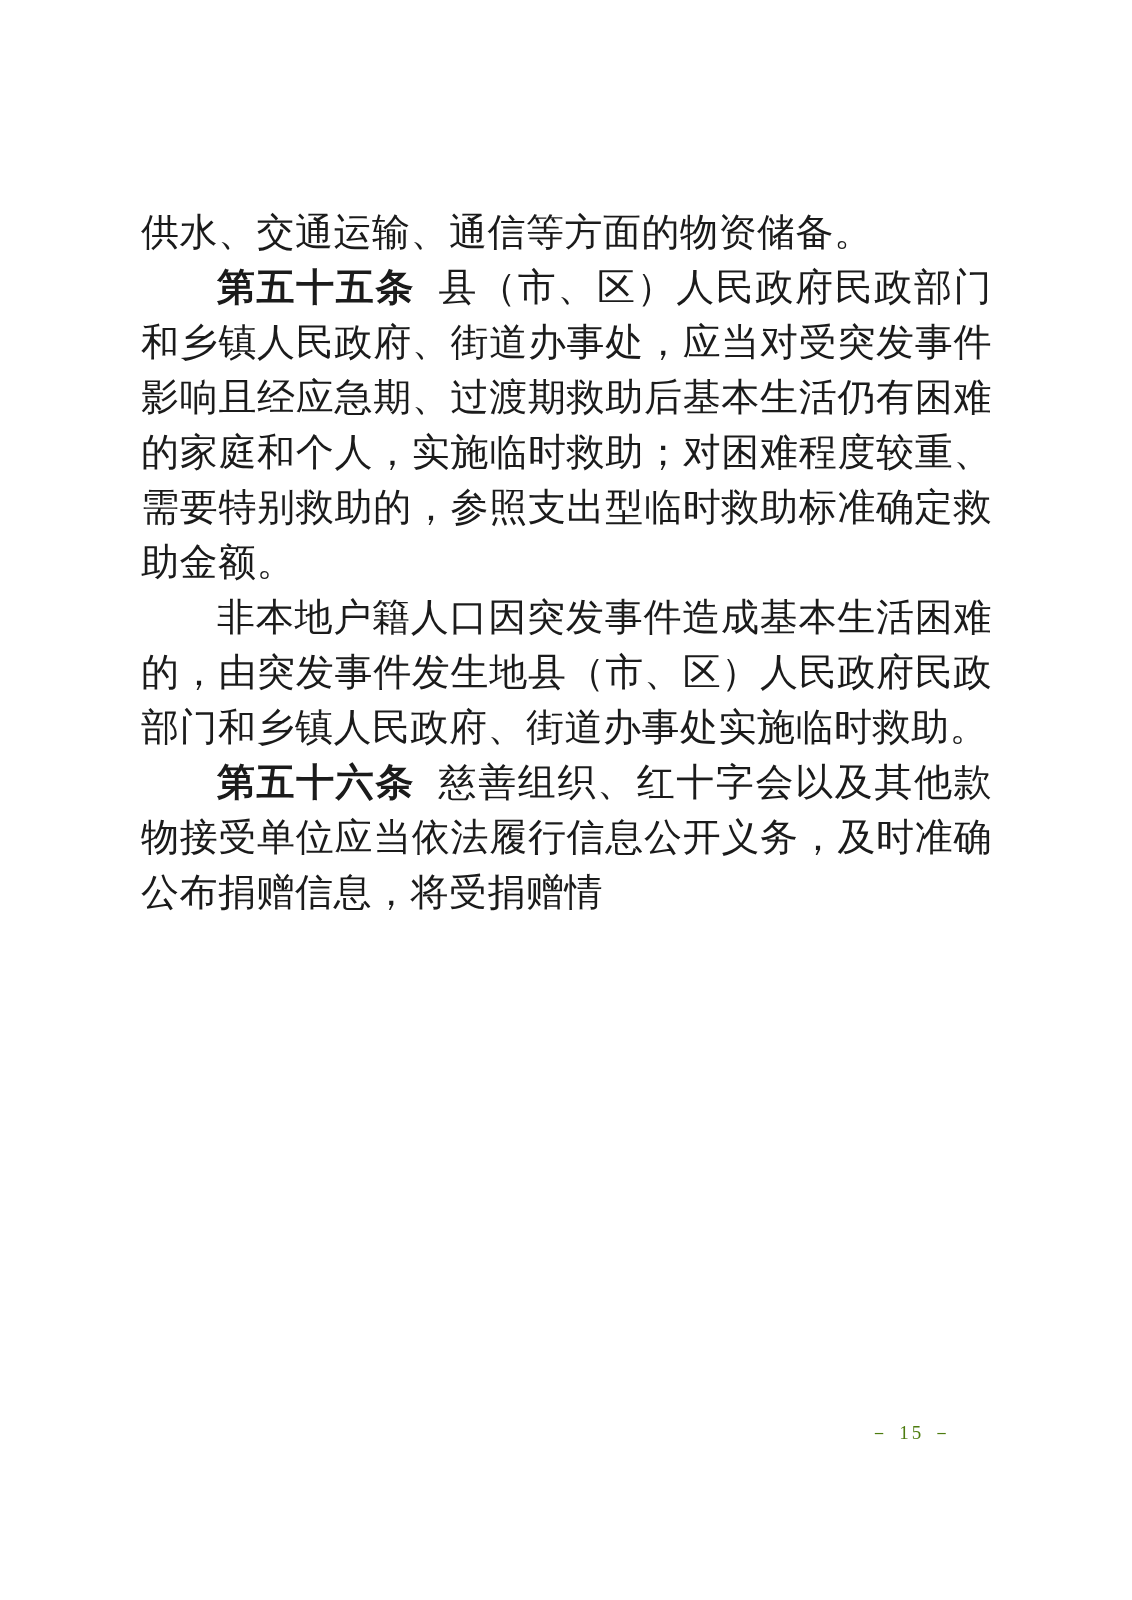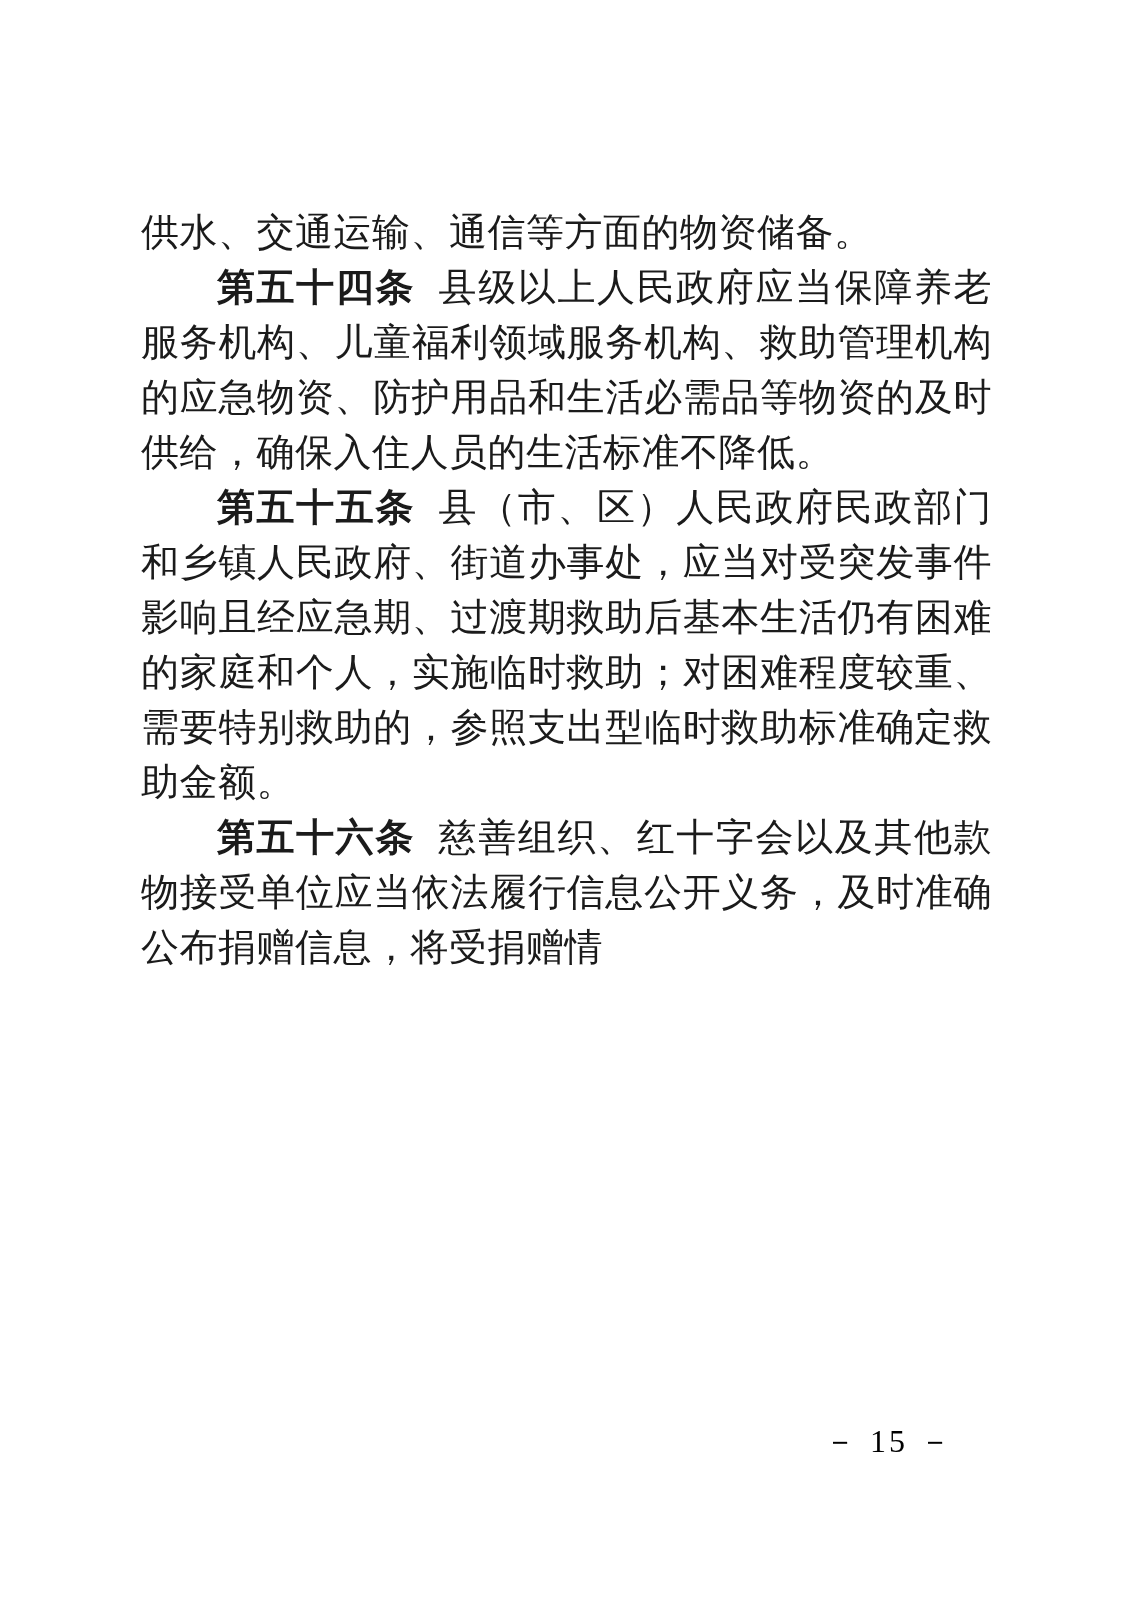--- a/index.html
+++ b/index.html
@@ -41,42 +41,42 @@
   }
   .article-number {
     font-weight: bold;
     font-family: "Liberation Sans", "DejaVu Sans", sans-serif;
     margin-right: 0.62em;
   }
   .page-footer {
     position: absolute;
     top: 1408px;
     right: 178px;
-    font-size: 32px;
+    font-size: 19px;
     letter-spacing: 3px;
-    color: #000000;
+    color: #4d7c0f;
     font-family: "Liberation Serif", "DejaVu Serif", serif;
     white-space: nowrap;
   }
 </style>
 </head>
 <body>
 
 <div class="page">
 
   <div class="doc-body">
 
   <p class="paragraph no-indent">
     <span class="paragraph-text">供水、交通运输、通信等方面的物资储备。</span>
   </p>
       <p class="paragraph">
-    <span class="article-number">第五十四条</span><span class="paragraph-text">县级以上人民政府应当保障养老服务机构、儿童福利领域服务机构、救助管理机构的应急物资、防护用品和生活必需品等物资的及时供给，确保入住人员的生活标准不降低。</span>
+    <span class="article-number">第五十五条</span><span class="paragraph-text">县（市、区）人民政府民政部门和乡镇人民政府、街道办事处，应当对受突发事件影响且经应急期、过渡期救助后基本生活仍有困难的家庭和个人，实施临时救助；对困难程度较重、需要特别救助的，参照支出型临时救助标准确定救助金额。</span>
   </p>
       <p class="paragraph">
-    <span class="article-number">第五十五条</span><span class="paragraph-text">县（市、区）人民政府民政部门和乡镇人民政府、街道办事处，应当对受突发事件影响且经应急期、过渡期救助后基本生活仍有困难的家庭和个人，实施临时救助；对困难程度较重、需要特别救助的，参照支出型临时救助标准确定救助金额。</span>
+    <span class="paragraph-text">非本地户籍人口因突发事件造成基本生活困难的，由突发事件发生地县（市、区）人民政府民政部门和乡镇人民政府、街道办事处实施临时救助。</span>
   </p>
       <p class="paragraph">
     <span class="article-number">第五十六条</span><span class="paragraph-text">慈善组织、红十字会以及其他款物接受单位应当依法履行信息公开义务，及时准确公布捐赠信息，将受捐赠情</span>
   </p>
     </div>
 
   <div class="page-footer">－ 15 －</div>
 
 </div>
 

